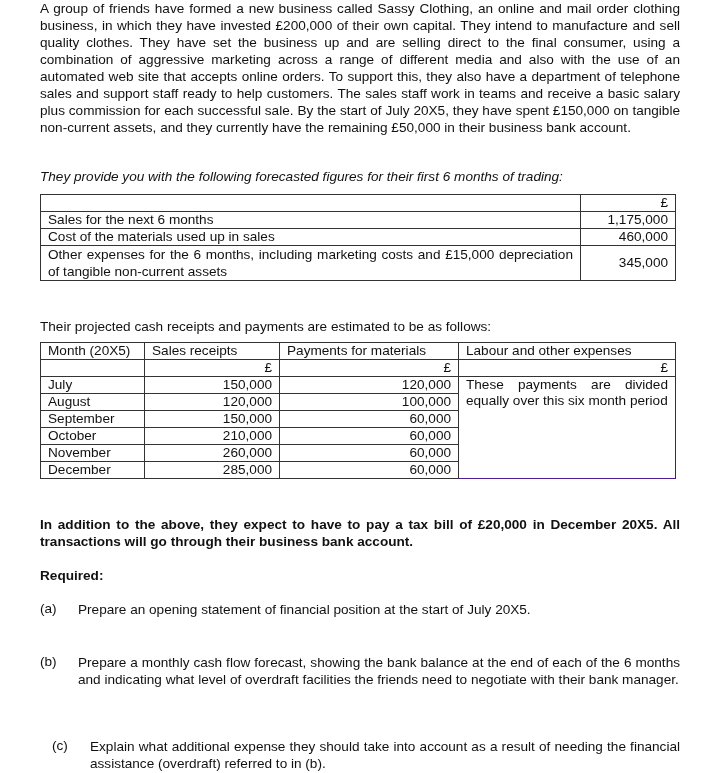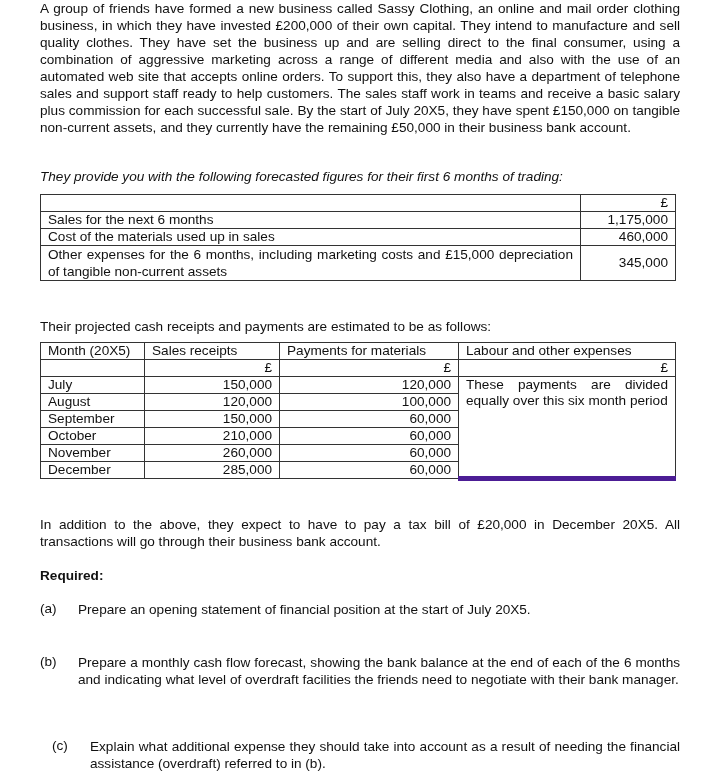--- a/index.html
+++ b/index.html
@@ -13,22 +13,22 @@
   table { border-collapse: collapse; font-size: 13.6px; }
   td { border: 1px solid #333; padding: 0 7px; line-height: 16px; vertical-align: top; }
   .t1 { position: absolute; left: 40px; top: 194px; width: 636px; }
   .t1 td.num { text-align: right; width: 80px; }
   .t1 td.mid { vertical-align: middle; margin-left: 12px; }
   .lead2 { position: absolute; left: 40px; top: 318px; width: 640px; }
   .t2 { position: absolute; left: 40px; top: 342px; width: 636px; }
   .t2 td { border-top: 1px solid #333; border-bottom: 1px solid #333; }
   .t2 td.num { text-align: right; }
   .t2 td.hdr { vertical-align: middle; }
-  .t2 td.merged { border-bottom: 5px solid #4c1d95; text-align: justify; }
-  .after { position: absolute; left: 40px; top: 516px; width: 640px; }
+  .t2 td.merged { border-bottom: 1px solid #4c1d95; text-align: justify; }
+  .after { position: absolute; left: 40px; top: 516px; width: 640px; font-weight: bold; }
   .req { position: absolute; left: 40px; top: 568px; font-weight: bold; }
   .item { position: absolute; display: flex; }
   .item .lbl { width: 38px; flex: none; }
   .item .txt { text-align: justify; line-height: 17px; }
   .qa { left: 40px; top: 601px; width: 640px; }
   .qb { left: 40px; top: 654px; width: 640px; }
   .qc { left: 52px; top: 738px; width: 628px; }
 </style>
 </head>
 <body>

